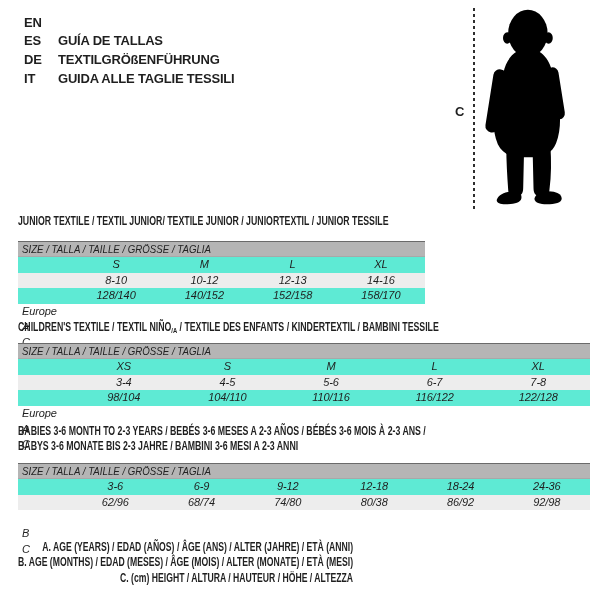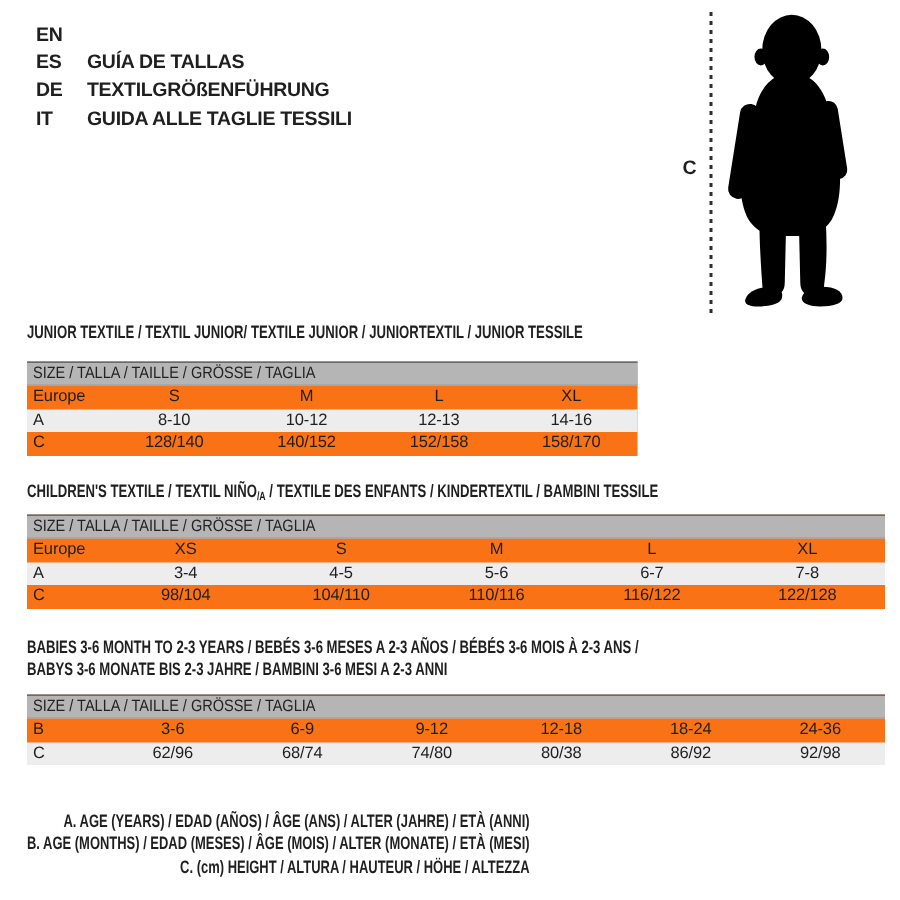--- a/index.html
+++ b/index.html
@@ -26,29 +26,29 @@
     background:repeating-linear-gradient(to bottom, #2e2e2e 0 3px, transparent 3px 6px);}
   .measure-label{left:455px;top:104px;font-weight:bold;font-size:13px;}
   .baby-svg{left:479px;top:7px;}
 
   
   .section-title{font-weight:bold;font-size:12px;white-space:nowrap;
     transform:scaleX(0.73);transform-origin:left top;line-height:15px;}
   .section-title .subscript{font-size:8px;position:relative;top:2px;}
 
   
-  .size-table{background:#f97316;}
+  .size-table{background:#5eead4;font-style:italic;}
   .w-narrow{width:407px;}
   .w-wide{width:572px;}
   .t-head{background:var(--hdr-bg);border-top:1px solid var(--hdr-border);border-bottom:1px solid #a8a8a8;
     height:14px;line-height:14px;font-size:11px;padding-left:4px;color:#222;white-space:nowrap;overflow:hidden;}
   .t-head .squeeze{display:inline-block;transform:scaleX(0.88);transform-origin:left center;}
   .t-row{display:flex;height:15.5px;line-height:15.5px;font-size:11px;letter-spacing:-0.1px;}
   .t-row.alt{background:var(--alt-bg);}
-  .t-label{width:50px;flex:0 0 50px;padding-left:4px;text-align:left;}
+  .t-label{width:50px;flex:0 0 50px;padding-left:4px;text-align:left;margin-top:47px;}
   .t-cell{flex:1;text-align:center;}
 
   
   .footnotes{top:540px;left:18px;text-align:right;}
   .footnote{font-weight:bold;font-size:12px;line-height:15.3px;white-space:nowrap;
     transform:scaleX(0.72);transform-origin:left top;}
 </style>
 </head>
 <body>
 

